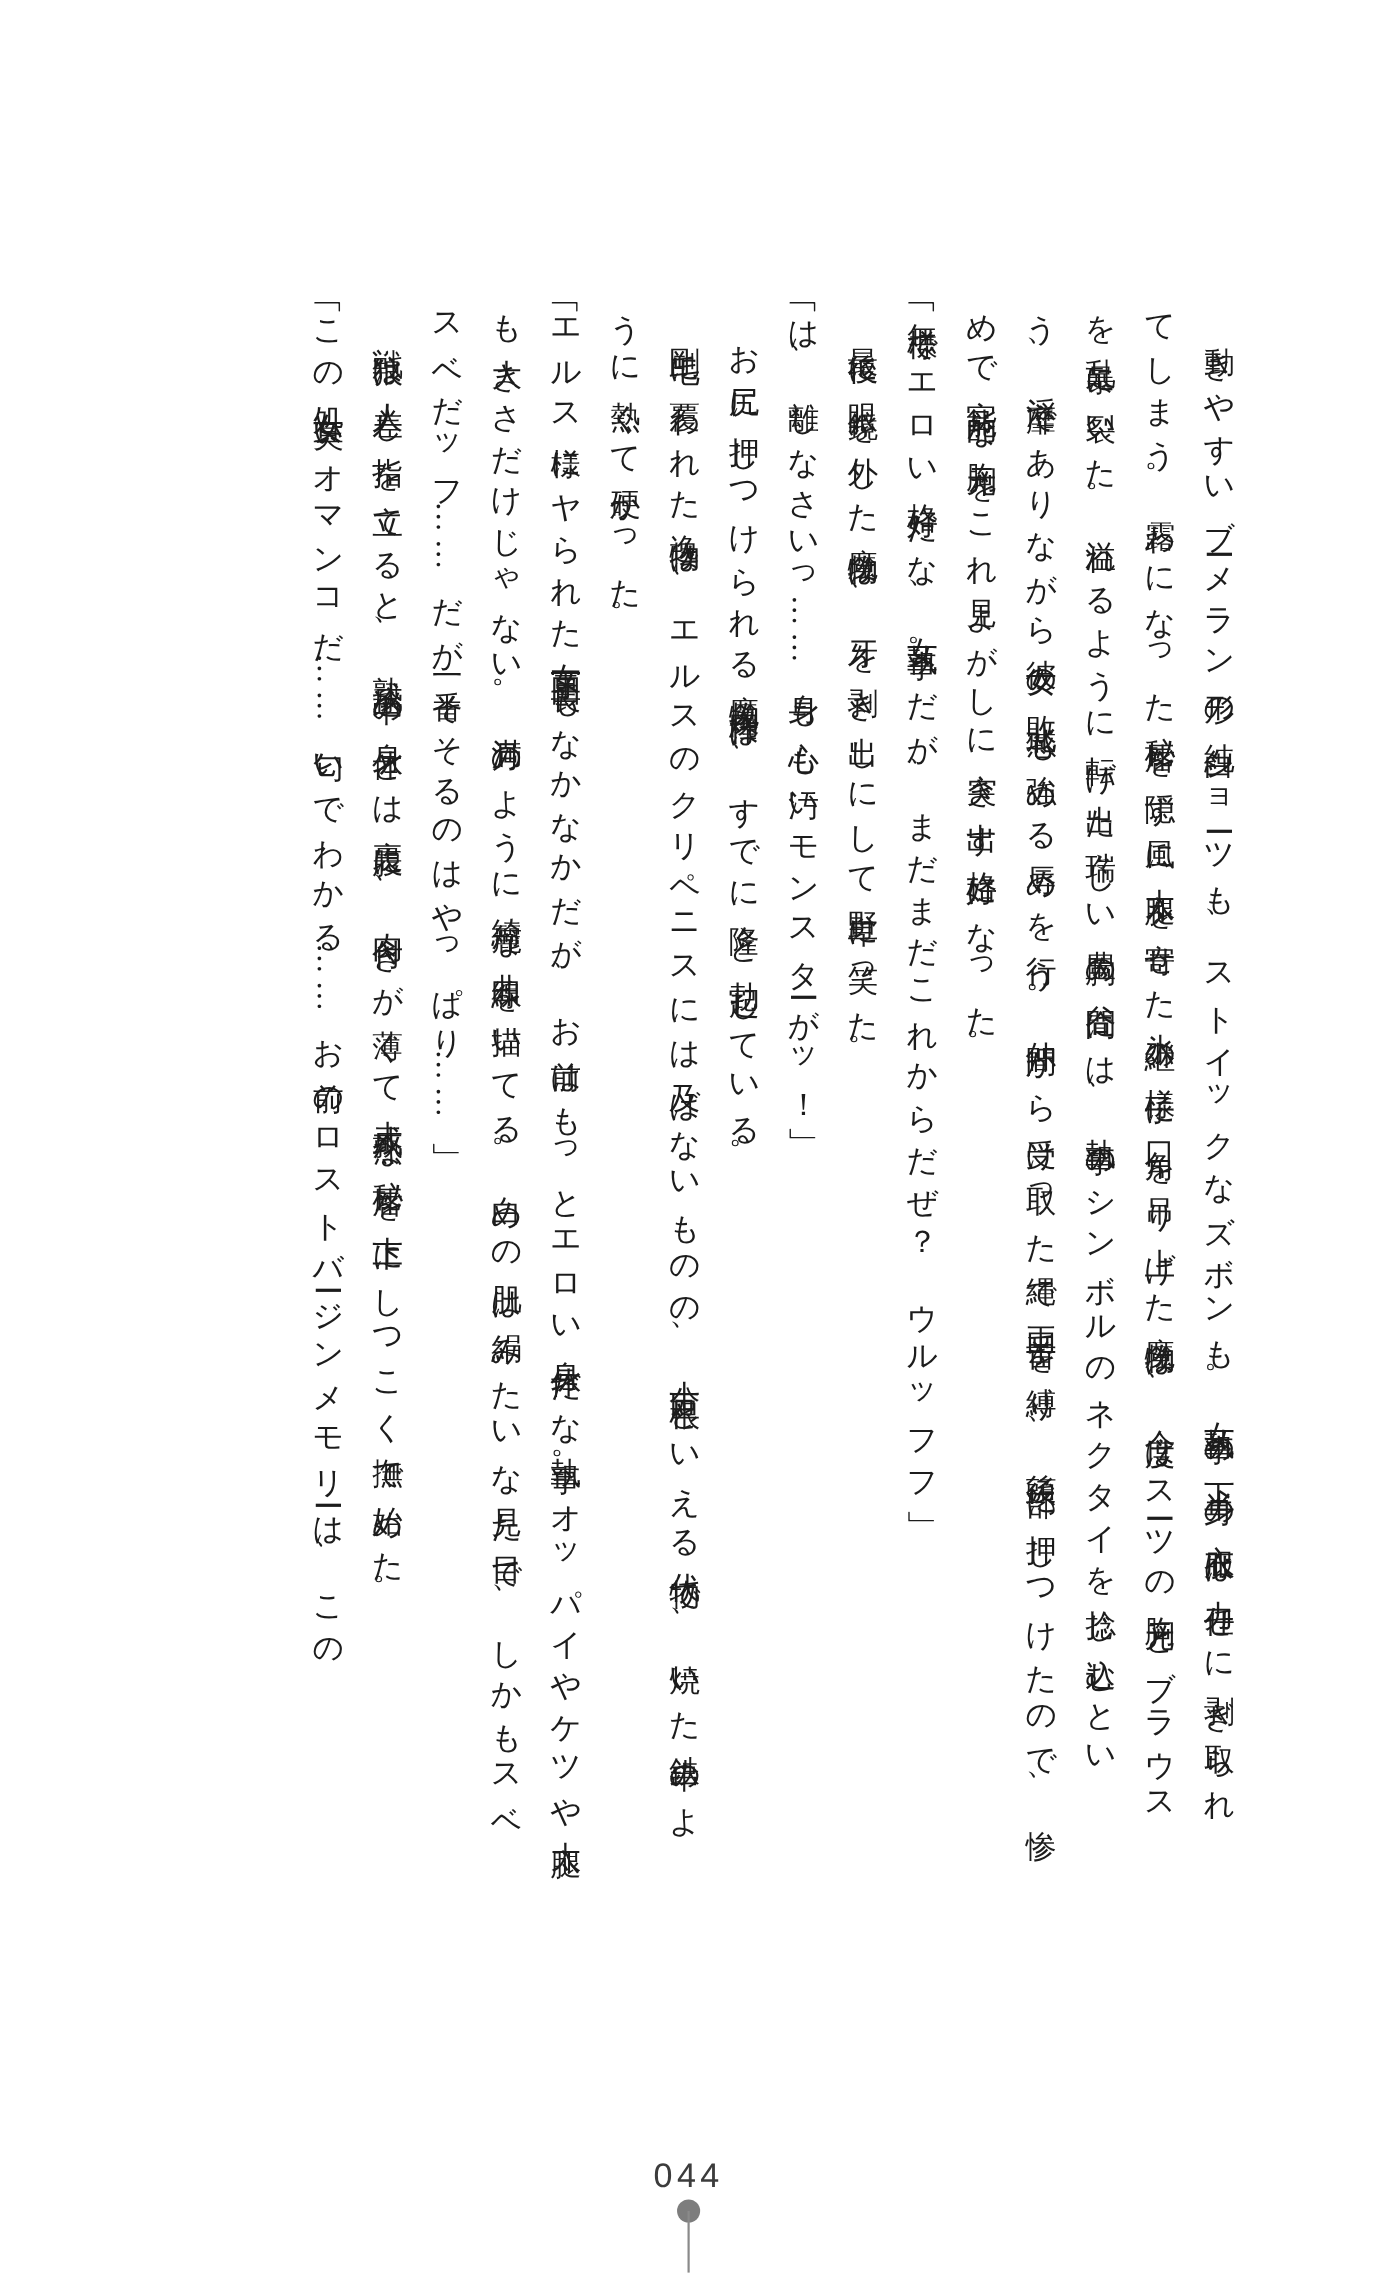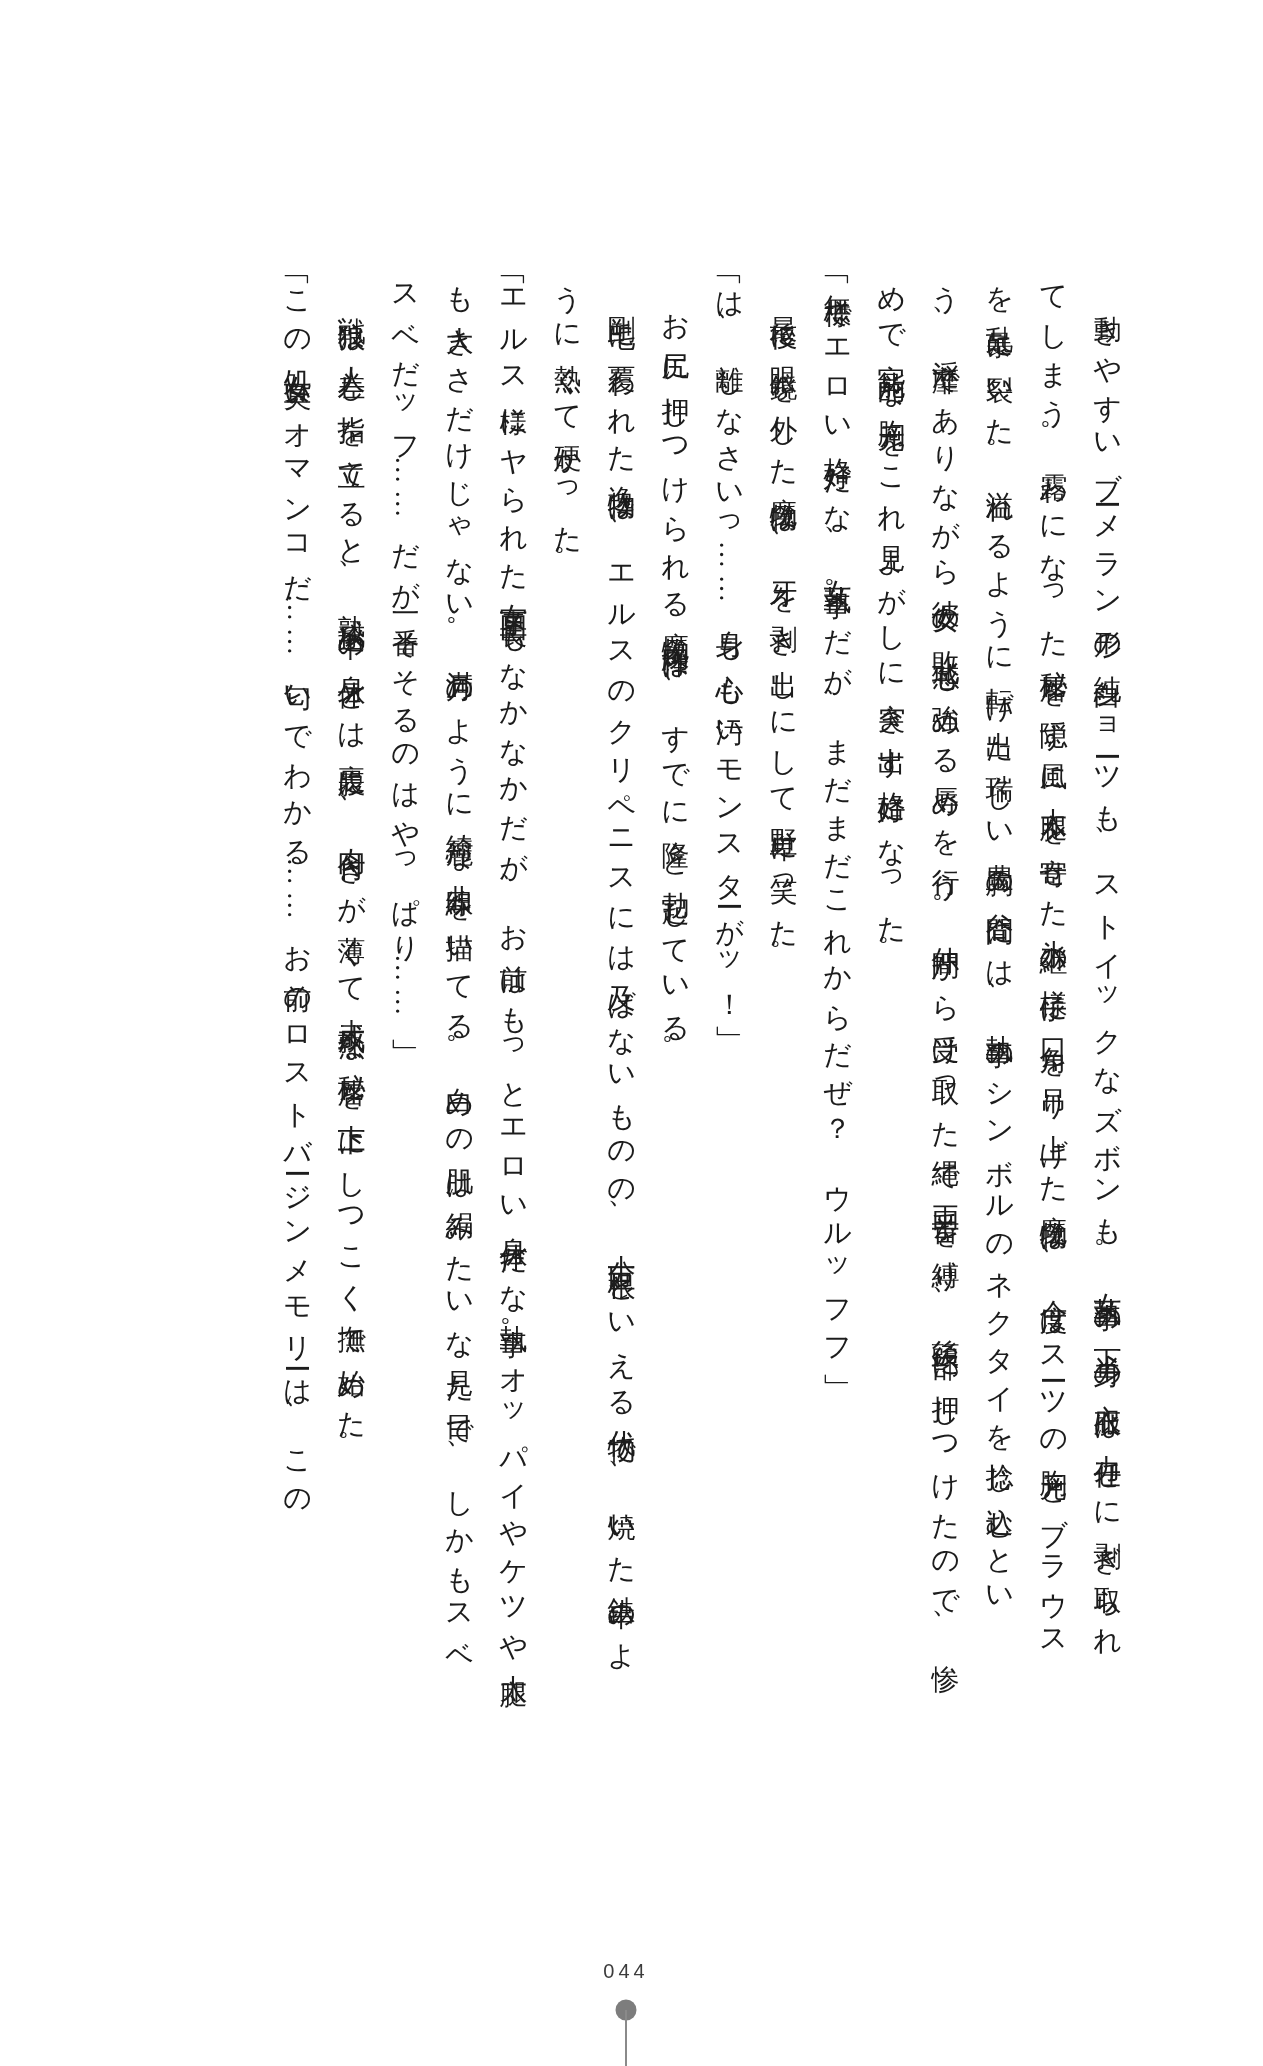--- a/index.html
+++ b/index.html
@@ -38,21 +38,21 @@
     text-indent: 1em;
   }
 
   
   .page-number {
     position: absolute;
     left: 626px;
     top: 1960px;
     transform: translateX(-50%);
     font-family: "Liberation Sans", "DejaVu Sans", sans-serif;
-    font-size: 20px;
+    font-size: 31px;
     font-weight: 400;
     letter-spacing: 4px;
     color: #3c3c3c;
     white-space: nowrap;
   }
   .marker-dot {
     position: absolute;
     left: 626px;
     top: 2010px;
     transform: translate(-50%, -50%);

